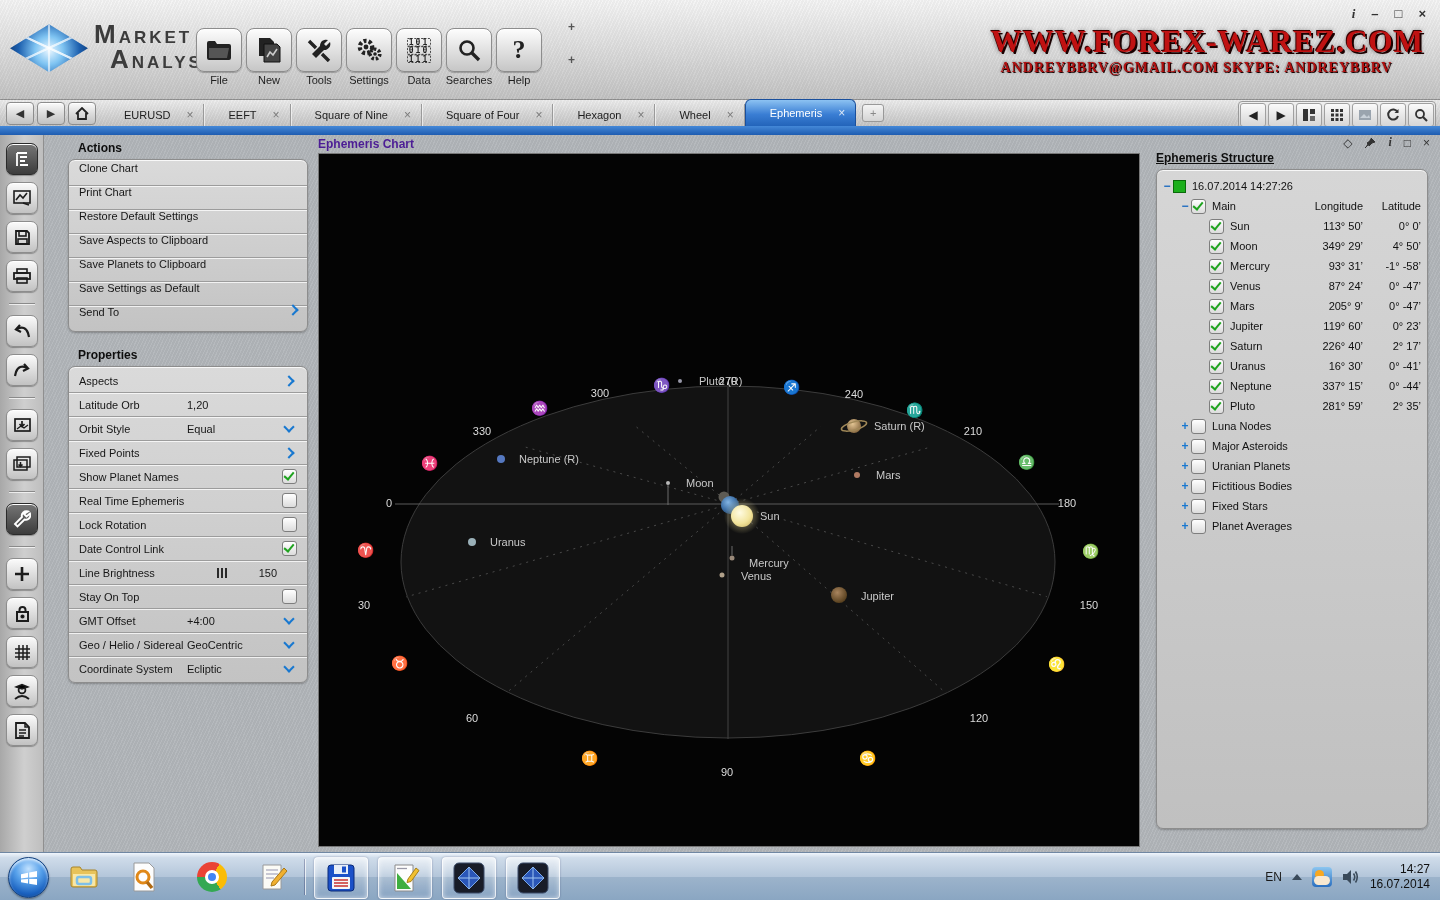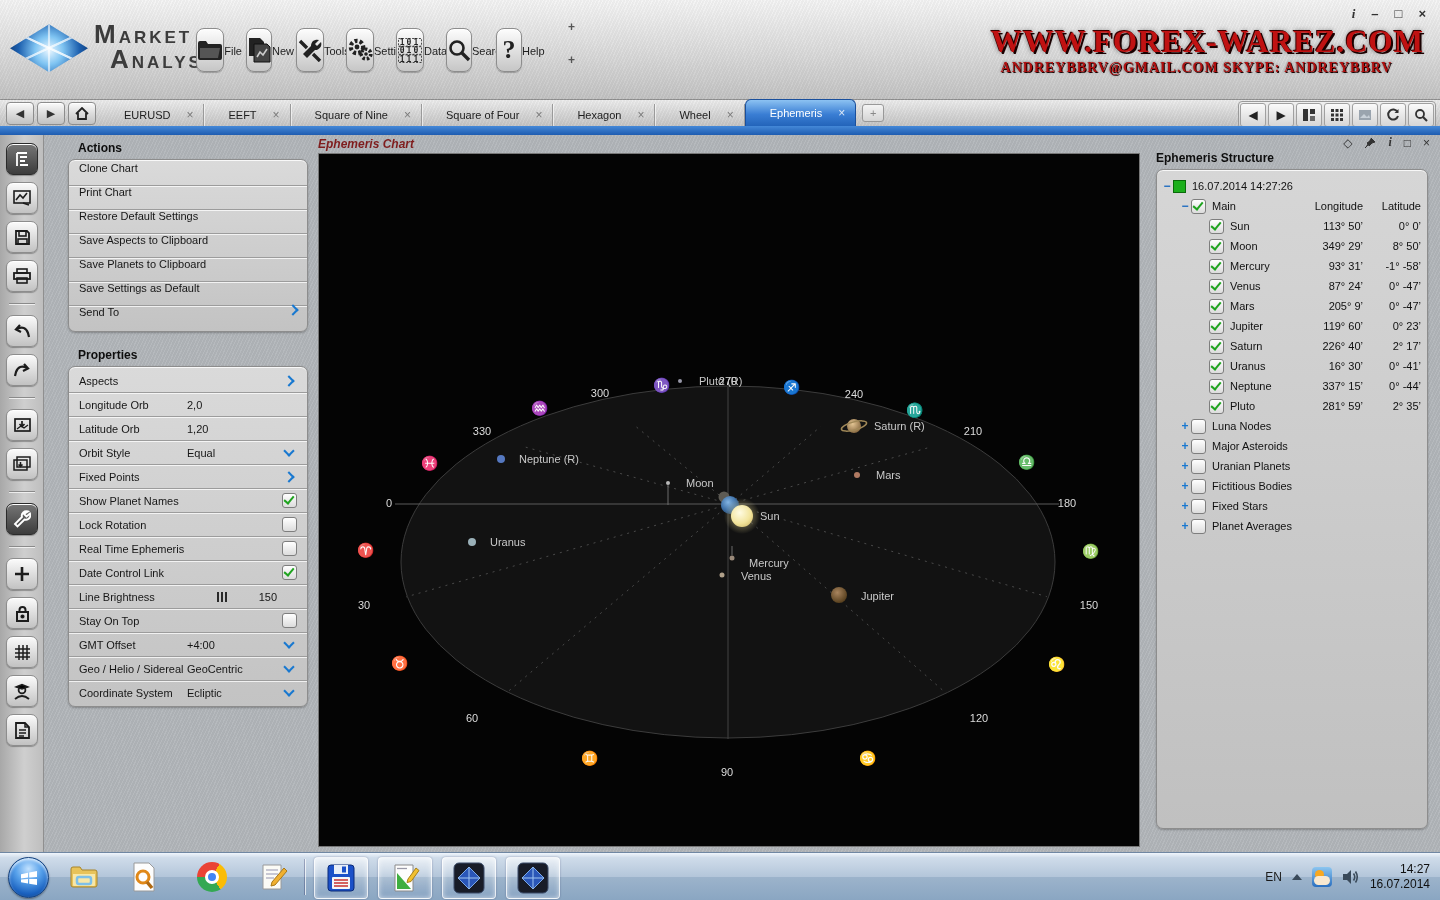--- a/index.html
+++ b/index.html
@@ -19,21 +19,21 @@
   .logo-diamond .net{position:absolute;inset:0;clip-path:polygon(50% 0,100% 50%,50% 100%,0 50%);
     background:
      linear-gradient(25deg,transparent 48%,rgba(255,255,255,.8) 49%,rgba(255,255,255,.8) 51%,transparent 52%),
      linear-gradient(-25deg,transparent 48%,rgba(255,255,255,.7) 49%,rgba(255,255,255,.7) 51%,transparent 52%),
      linear-gradient(90deg,transparent 48%,rgba(255,255,255,.6) 49%,rgba(255,255,255,.6) 51%,transparent 52%);}
   .brand-text{color:#3c3c3c;font-weight:bold;letter-spacing:3px;line-height:20px;font-size:17px;}
   .brand-text .l2{margin-left:16px;}
   .brand-text .l1::first-letter,.brand-text .l2::first-letter{font-size:26px;}
   .brand-text sup{font-size:9px;letter-spacing:0;}
   .main-toolbar{position:absolute;left:196px;top:28px;display:flex;gap:4px;}
-  .tb-btn{width:46px;display:flex;flex-direction:row;align-items:center;cursor:default;}
+  .tb-btn{width:46px;display:flex;flex-direction:column;align-items:center;cursor:default;}
   .tb-btn .face{width:44px;height:42px;border:1px solid #8d8d8d;border-radius:8px;
     background:linear-gradient(180deg,#fdfdfd,#e4e4e4 45%,#c6c6c6);
     box-shadow:inset 0 1px 0 #fff,0 1px 1px rgba(0,0,0,.25);
     display:flex;align-items:center;justify-content:center;}
   .tb-btn .cap{font-size:11px;color:#1e1e1e;margin-top:2px;}
   .hdr-plus{position:absolute;left:568px;color:#555;font-size:12px;font-weight:bold;}
   .watermark{position:absolute;right:16px;top:24px;text-align:center;font-family:"Liberation Serif",serif;}
   .watermark .w1{font-size:31px;font-weight:bold;letter-spacing:1px;color:#c01212;
     text-shadow:2px 2px 0 #1a0000,-1px -1px 0 #3a0000,0 0 5px rgba(0,0,0,.6);margin-left:22px;}
   .watermark .w2{font-size:14px;font-weight:bold;color:#b01010;letter-spacing:1px;
@@ -112,33 +112,33 @@
   .checkbox{width:13px;height:13px;border:1px solid #7e7e7e;border-radius:3px;
     background:linear-gradient(#ffffff,#dcdcdc);position:relative;}
   .checkbox.checked::after{content:'';position:absolute;left:3px;top:0px;width:4px;height:8px;
     border-right:2px solid #1fa31f;border-bottom:2px solid #1fa31f;transform:rotate(40deg);}
   .slider-cell{display:flex;align-items:center;justify-content:flex-end;gap:4px;}
   .slider-bars{display:inline-flex;gap:2px;margin-right:28px;}
   .slider-bars i{width:2px;height:10px;background:#2a2a2a;}
 
   
   .chart-panel{position:absolute;left:308px;top:135px;width:840px;height:713px;}
-  .chart-title{font-size:12px;font-weight:bold;color:#7f1d1d;padding:2px 0 2px 10px;font-style:italic;}
+  .chart-title{font-size:12px;font-weight:bold;color:#4c1d95;padding:2px 0 2px 10px;}
   .chart-black{position:absolute;left:10px;top:18px;width:820px;height:692px;background:#040404;
     border:1px solid #777;box-sizing:content-box;}
   .chart-black svg{display:block;font-family:"Liberation Sans",sans-serif;}
   text.deg{fill:#dcdcdc;font-size:11px;}
   text.zod{fill:#eaeaea;font-size:14px;}
   text.plabel{fill:#c9c9c9;font-size:11px;}
 
   
   .rightpanel{position:absolute;left:1150px;top:135px;width:290px;height:717px;}
   .rp-icons{position:absolute;right:10px;top:0;display:flex;gap:12px;align-items:center;color:#333;font-size:12px;}
   .rp-icons .info{font-family:"Liberation Serif",serif;font-style:italic;font-weight:bold;}
-  .rp-title{font-size:12px;font-weight:bold;color:#0e0e0e;margin:16px 12px 4px 6px;}
+  .rp-title{font-size:12px;font-weight:bold;color:#0e0e0e;margin:16px 12px 4px 6px;text-decoration:underline;}
   .treebox{margin-left:6px;width:272px;height:660px;border:1px solid #8d8d8d;border-radius:7px;
     background:linear-gradient(180deg,#d6d6d6,#c0c0c0);
     box-shadow:inset 0 1px 0 rgba(255,255,255,.8),0 1px 2px rgba(0,0,0,.25);
     padding:6px 4px;box-sizing:border-box;overflow:hidden;}
   .tree-row{height:20px;display:flex;align-items:center;font-size:11px;color:#111;}
   .tree-row .exp{width:12px;color:#1878d0;font-weight:bold;font-size:12px;text-align:center;flex:none;}
   .tree-row .exp.minus{color:#1868c0;}
   .tree-row .gsq{width:11px;height:11px;background:#1caf1c;border:1px solid #0a6a0a;margin-right:6px;flex:none;}
   .tree-row .checkbox{margin-right:6px;flex:none;}
   .tree-row .tl{flex:1;white-space:nowrap;overflow:hidden;}
@@ -489,25 +489,20 @@
     <div class="sec-title" style="margin-top:16px;">Properties</div>
     <div class="roundbox">
         <div class="prop-row">
           <span class="p-label">Aspects</span>
           <span class="p-value"></span>
           <span class="p-ctl">
             <span class="chev right"></span>
           </span>
         </div>
         <div class="prop-row">
-          <span class="p-label">Longitude Orb</span>
-          <span class="p-value">2,0</span>
-          <span class="p-ctl"></span>
-        </div>
-        <div class="prop-row">
           <span class="p-label">Latitude Orb</span>
           <span class="p-value">1,20</span>
           <span class="p-ctl"></span>
         </div>
         <div class="prop-row">
           <span class="p-label">Orbit Style</span>
           <span class="p-value">Equal</span>
           <span class="p-ctl">
             <span class="chev down"></span>
           </span>
@@ -520,28 +515,28 @@
           </span>
         </div>
         <div class="prop-row">
           <span class="p-label">Show Planet Names</span>
           <span class="p-value"></span>
           <span class="p-ctl">
             <span class="checkbox checked"></span>
           </span>
         </div>
         <div class="prop-row">
+          <span class="p-label">Real Time Ephemeris</span>
+          <span class="p-value"></span>
+          <span class="p-ctl">
+            <span class="checkbox"></span>
+          </span>
+        </div>
+        <div class="prop-row">
           <span class="p-label">Lock Rotation</span>
-          <span class="p-value"></span>
-          <span class="p-ctl">
-            <span class="checkbox"></span>
-          </span>
-        </div>
-        <div class="prop-row">
-          <span class="p-label">Real Time Ephemeris</span>
           <span class="p-value"></span>
           <span class="p-ctl">
             <span class="checkbox"></span>
           </span>
         </div>
         <div class="prop-row">
           <span class="p-label">Date Control Link</span>
           <span class="p-value"></span>
           <span class="p-ctl">
             <span class="checkbox checked"></span>
@@ -710,21 +705,21 @@
         <div class="tree-row" style="padding-left:48px;">
           <span class="checkbox checked"></span>
           <span class="tl">Sun</span>
           <span class="lon">113° 50’</span>
           <span class="lat">0° 0’</span>
         </div>
         <div class="tree-row" style="padding-left:48px;">
           <span class="checkbox checked"></span>
           <span class="tl">Moon</span>
           <span class="lon">349° 29’</span>
-          <span class="lat">8° 50’</span>
+          <span class="lat">4° 50’</span>
         </div>
         <div class="tree-row" style="padding-left:48px;">
           <span class="checkbox checked"></span>
           <span class="tl">Mercury</span>
           <span class="lon">93° 31’</span>
           <span class="lat">-1° -58’</span>
         </div>
         <div class="tree-row" style="padding-left:48px;">
           <span class="checkbox checked"></span>
           <span class="tl">Venus</span>

